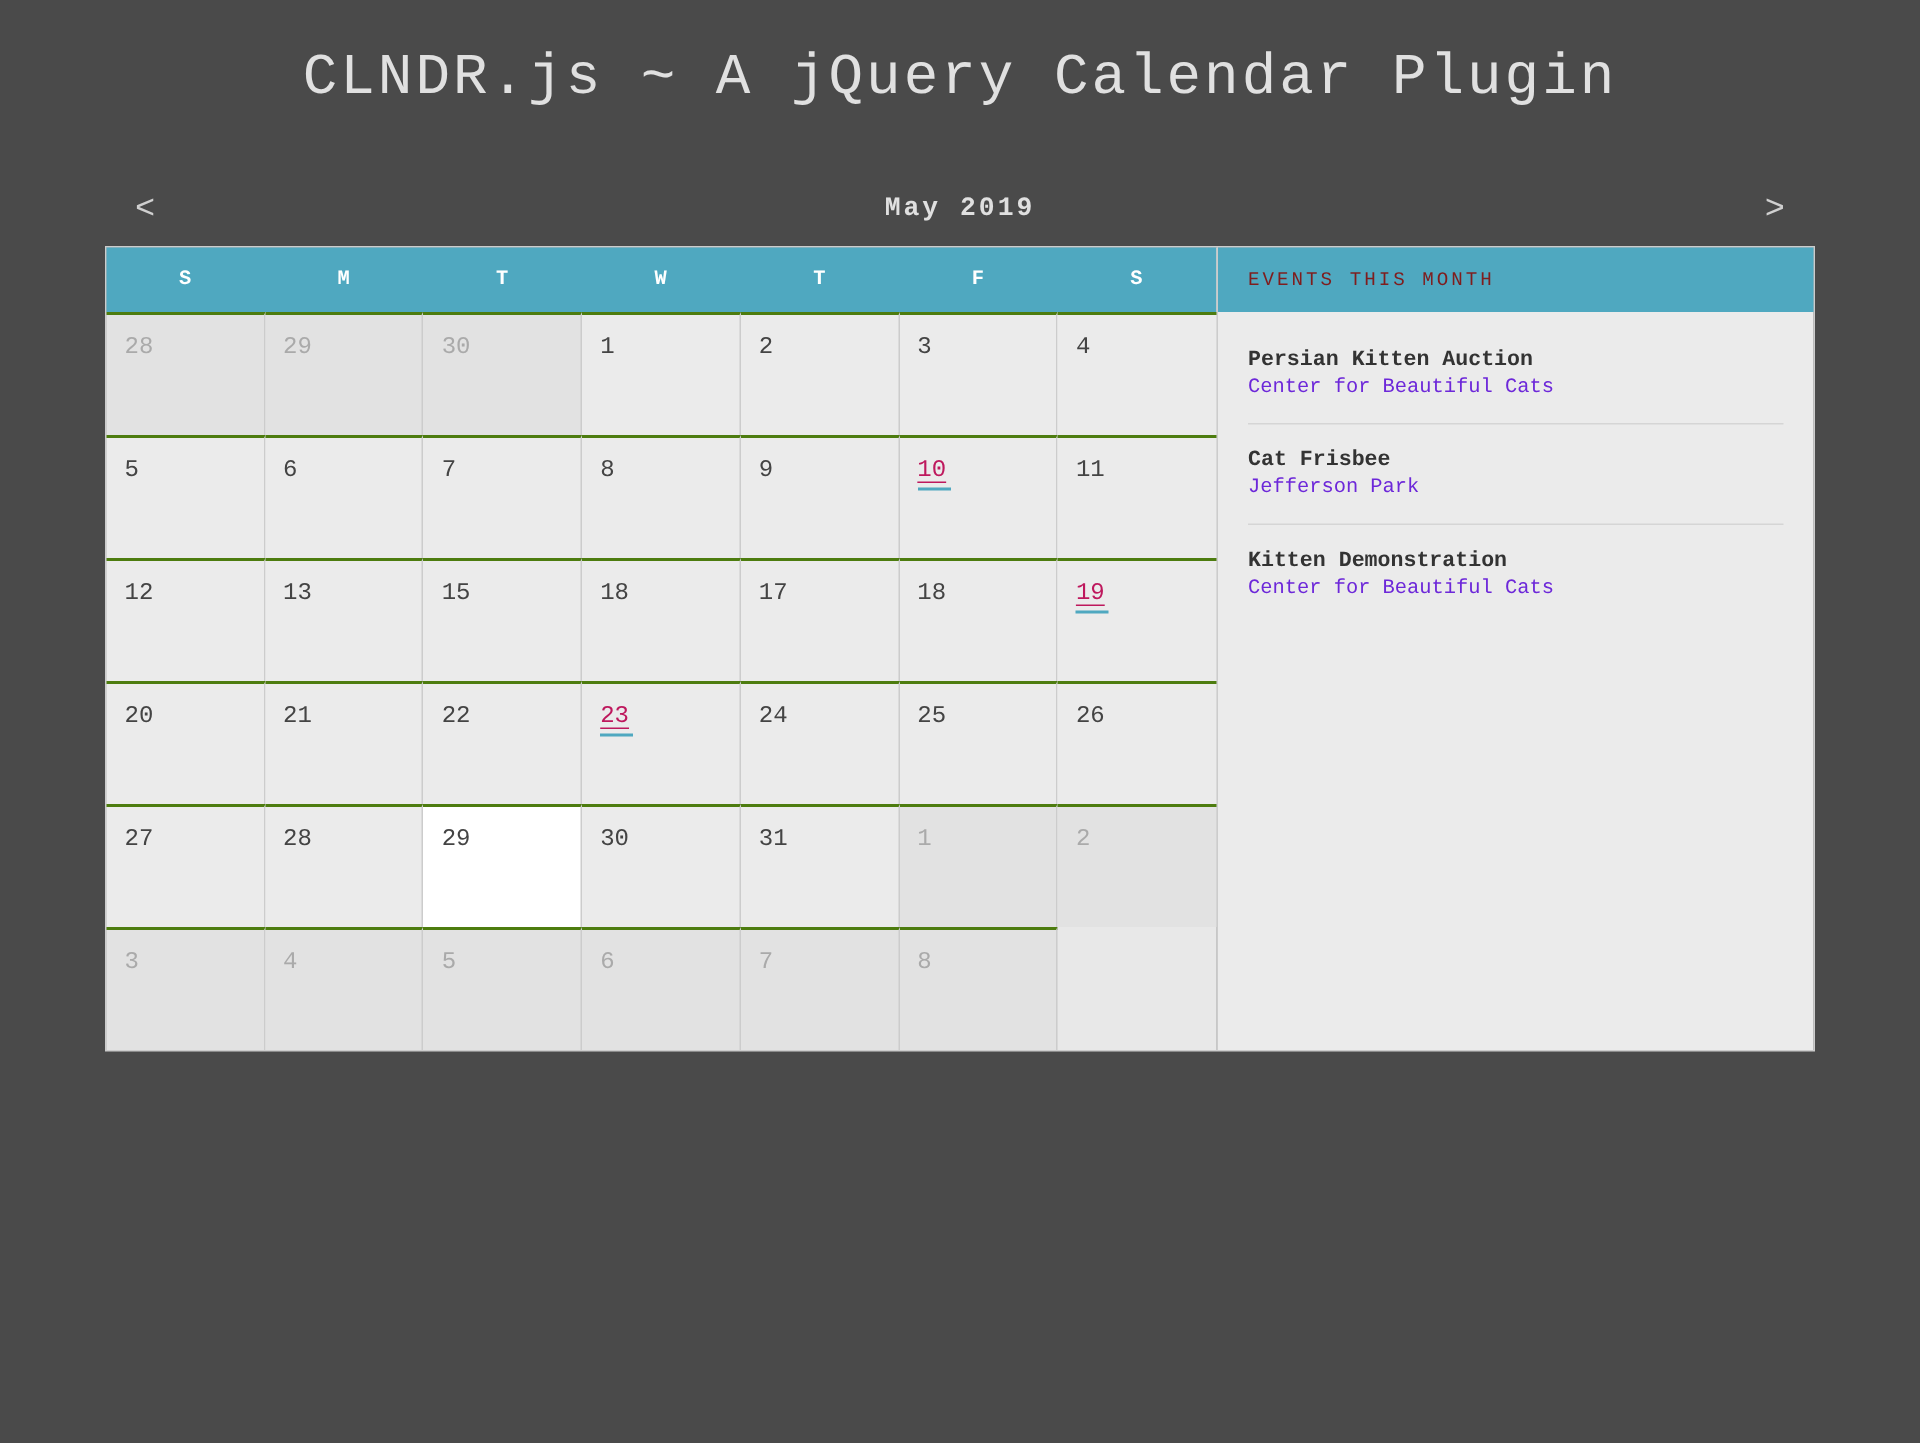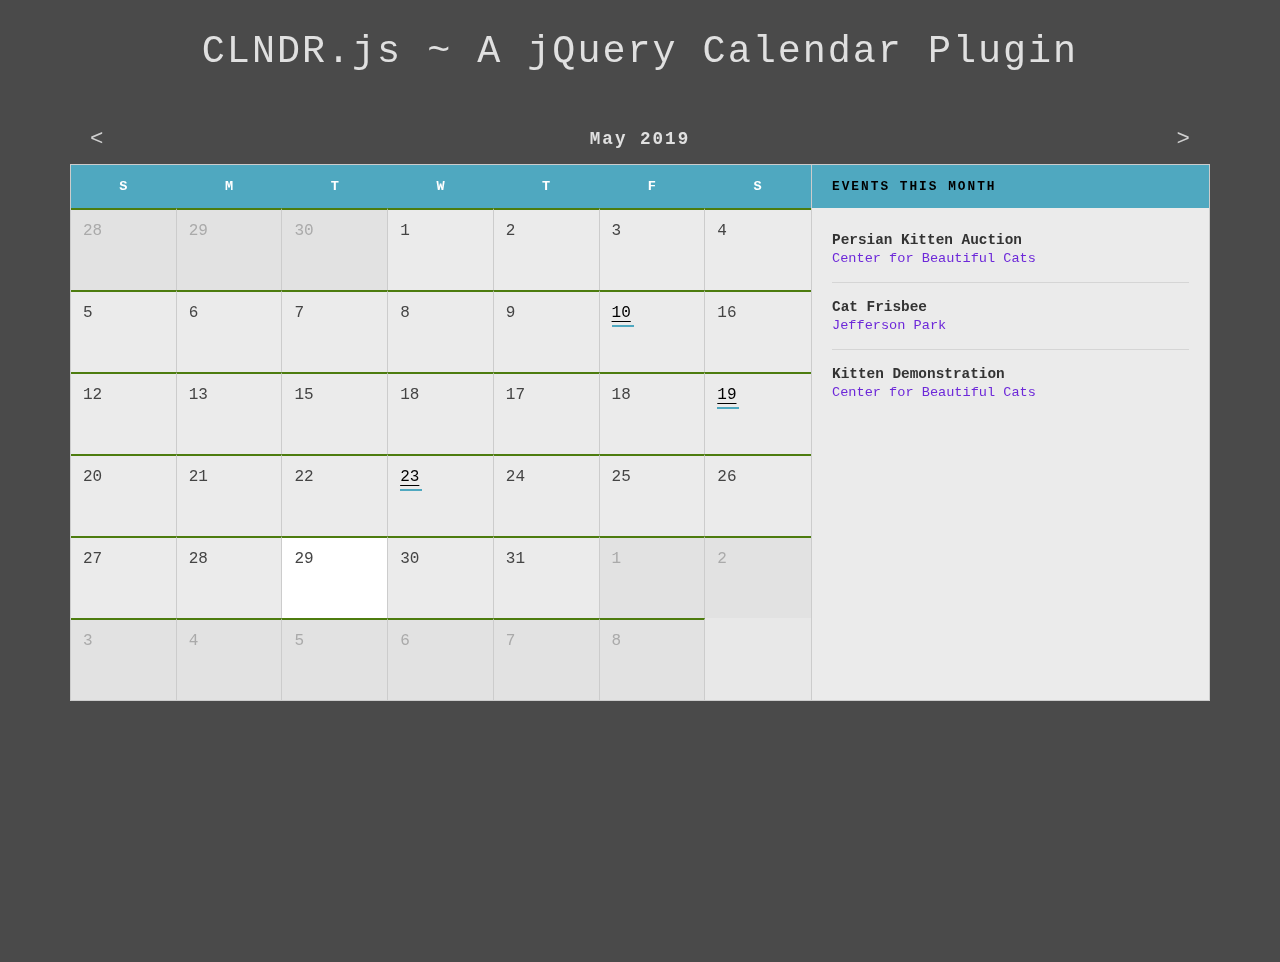--- a/index.html
+++ b/index.html
@@ -111,43 +111,43 @@
       font-size: 1rem;
       color: #444;
       font-family: 'Courier New', Courier, monospace;
     }
 
     .day-number.muted {
       color: #aaa;
     }
 
     .day-number.has-event {
-      color: #000000;
+      color: #be185d;
       text-decoration: underline;
       text-underline-offset: 4px;
     }
 
     .event-dot {
       width: 22px;
       height: 2px;
       background: #4fa8c0;
       margin-top: 3px;
     }
 
     .events-panel {
       flex: 1;
       background: #ebebeb;
       border-left: 1px solid #ccc;
     }
 
     .events-panel-header {
       background-color: #4fa8c0;
       padding: 14px 20px;
-      color: #000000;
-      font-weight: bold;
+      color: #7f1d1d;
+      font-weight: normal;
       font-size: 0.8rem;
       letter-spacing: 2px;
     }
 
     .events-panel-body {
       padding: 8px 20px;
     }
 
     .event-item {
       padding: 16px 0;
@@ -230,21 +230,21 @@
             <div class="day-number">8</div>
           </div>
           <div class="calendar-cell">
             <div class="day-number">9</div>
           </div>
           <div class="calendar-cell">
             <div class="day-number has-event">10</div>
             <div class="event-dot"></div>
           </div>
           <div class="calendar-cell">
-            <div class="day-number">16</div>
+            <div class="day-number">11</div>
           </div>
           <div class="calendar-cell">
             <div class="day-number">12</div>
           </div>
           <div class="calendar-cell">
             <div class="day-number">13</div>
           </div>
           <div class="calendar-cell">
             <div class="day-number">15</div>
           </div>

